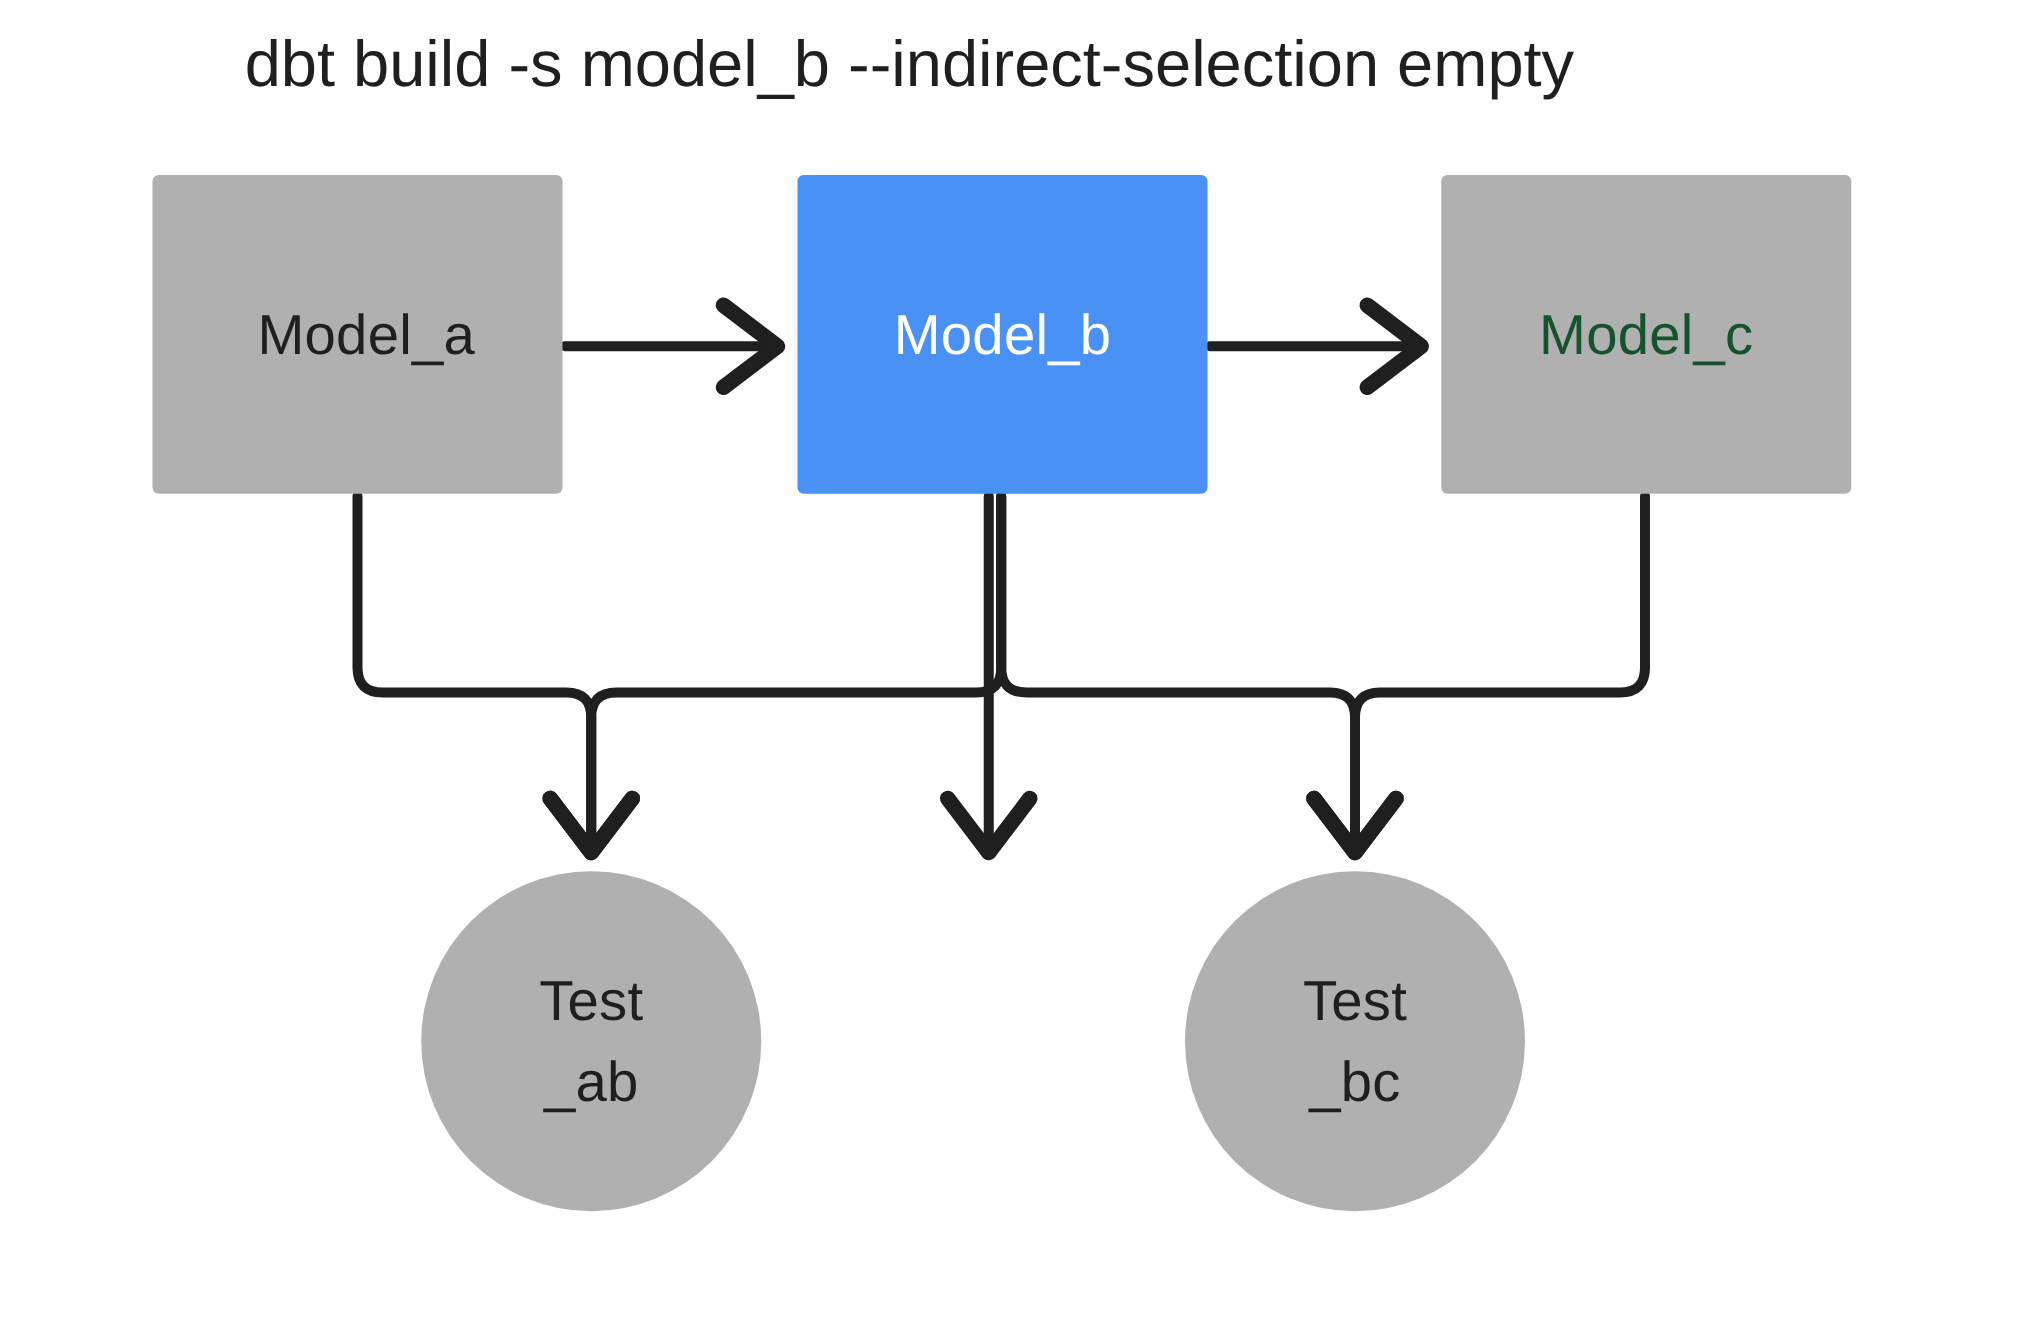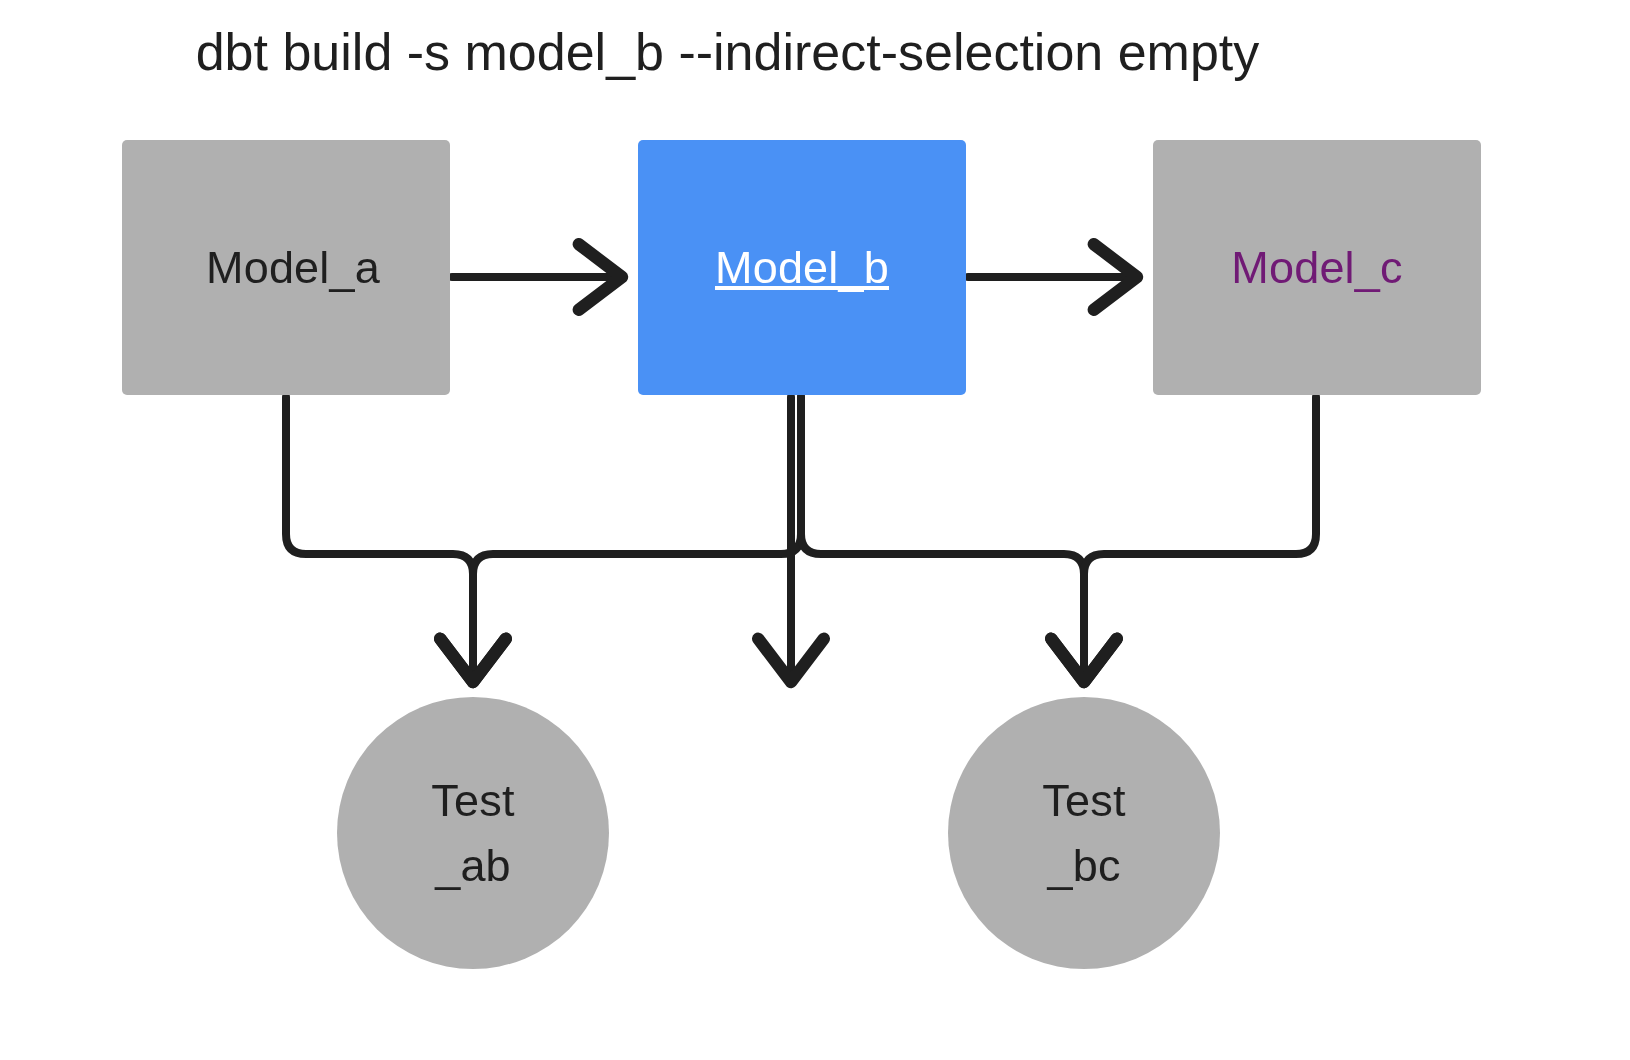--- a/index.html
+++ b/index.html
@@ -96,25 +96,25 @@
 
       <path d="M 1316 397 L 1316 534 Q 1316 554 1296 554 L 1104 554 Q 1084 554 1084 574 L 1084 682" marker-end="url(#arrow-down)"></path>
     </g>
   </svg>
 
   <div class="node model-box" style="left:122px; top:140px; width:328px; height:255px; background:#b0b0b0;padding-left:14px;">
     <span class="model-label" style="color:#1f1f1f;">Model_a</span>
   </div>
 
   <div class="node model-box" style="left:638px; top:140px; width:328px; height:255px; background:#4a91f5;">
-    <span class="model-label" style="color:#ffffff;text-decoration:underline;">Model_b</span>
+    <span class="model-label" style="color:#ffffff;">Model_b</span>
   </div>
 
   <div class="node model-box" style="left:1153px; top:140px; width:328px; height:255px; background:#b0b0b0;">
-    <span class="model-label" style="color:#701a75;">Model_c</span>
+    <span class="model-label" style="color:#14532d;">Model_c</span>
   </div>
 
   <div class="node test-circle" style="left:337px; top:697px; width:272px; height:272px; background:#b0b0b0;">
     <span class="test-label" style="color:#1f1f1f;">Test
 _ab</span>
   </div>
 
 
   <div class="node test-circle" style="left:948px; top:697px; width:272px; height:272px; background:#b0b0b0;">
     <span class="test-label" style="color:#1f1f1f;">Test

